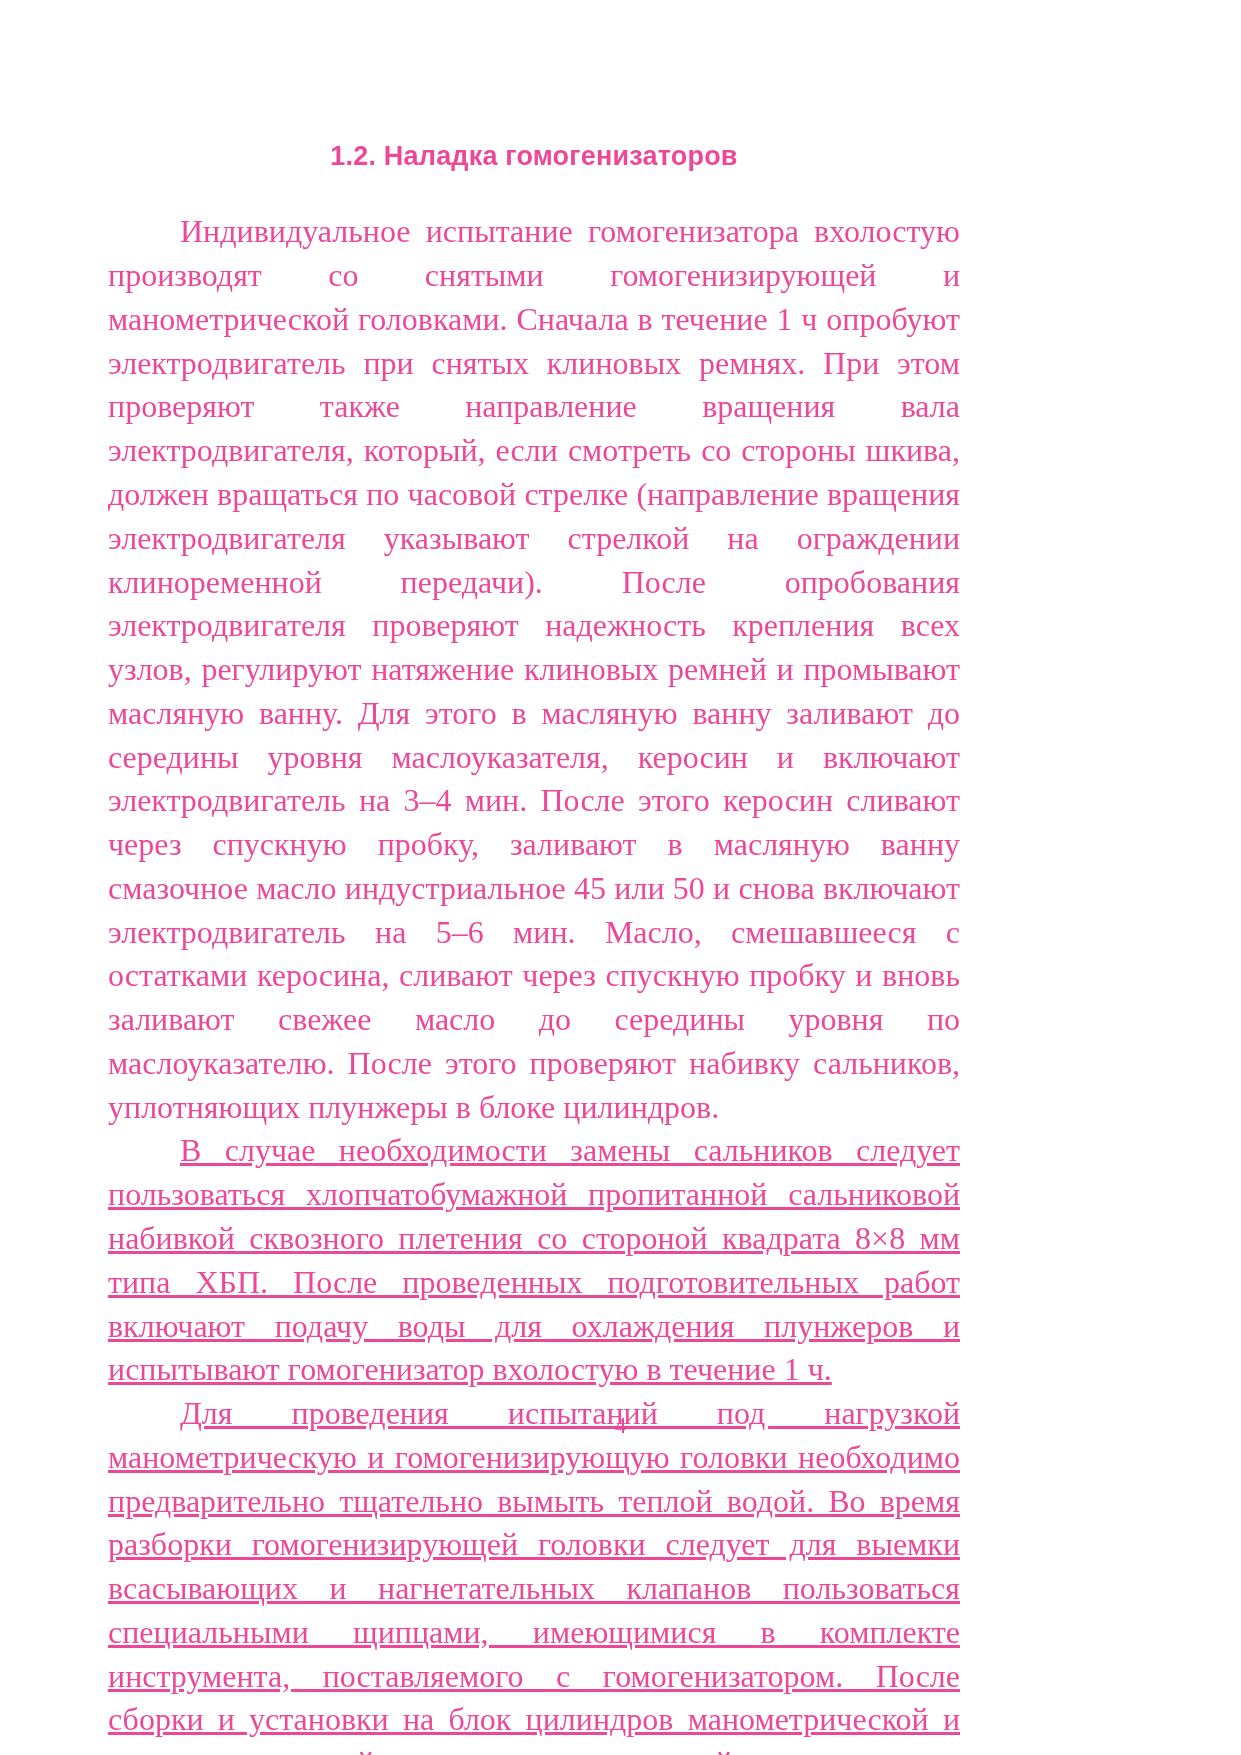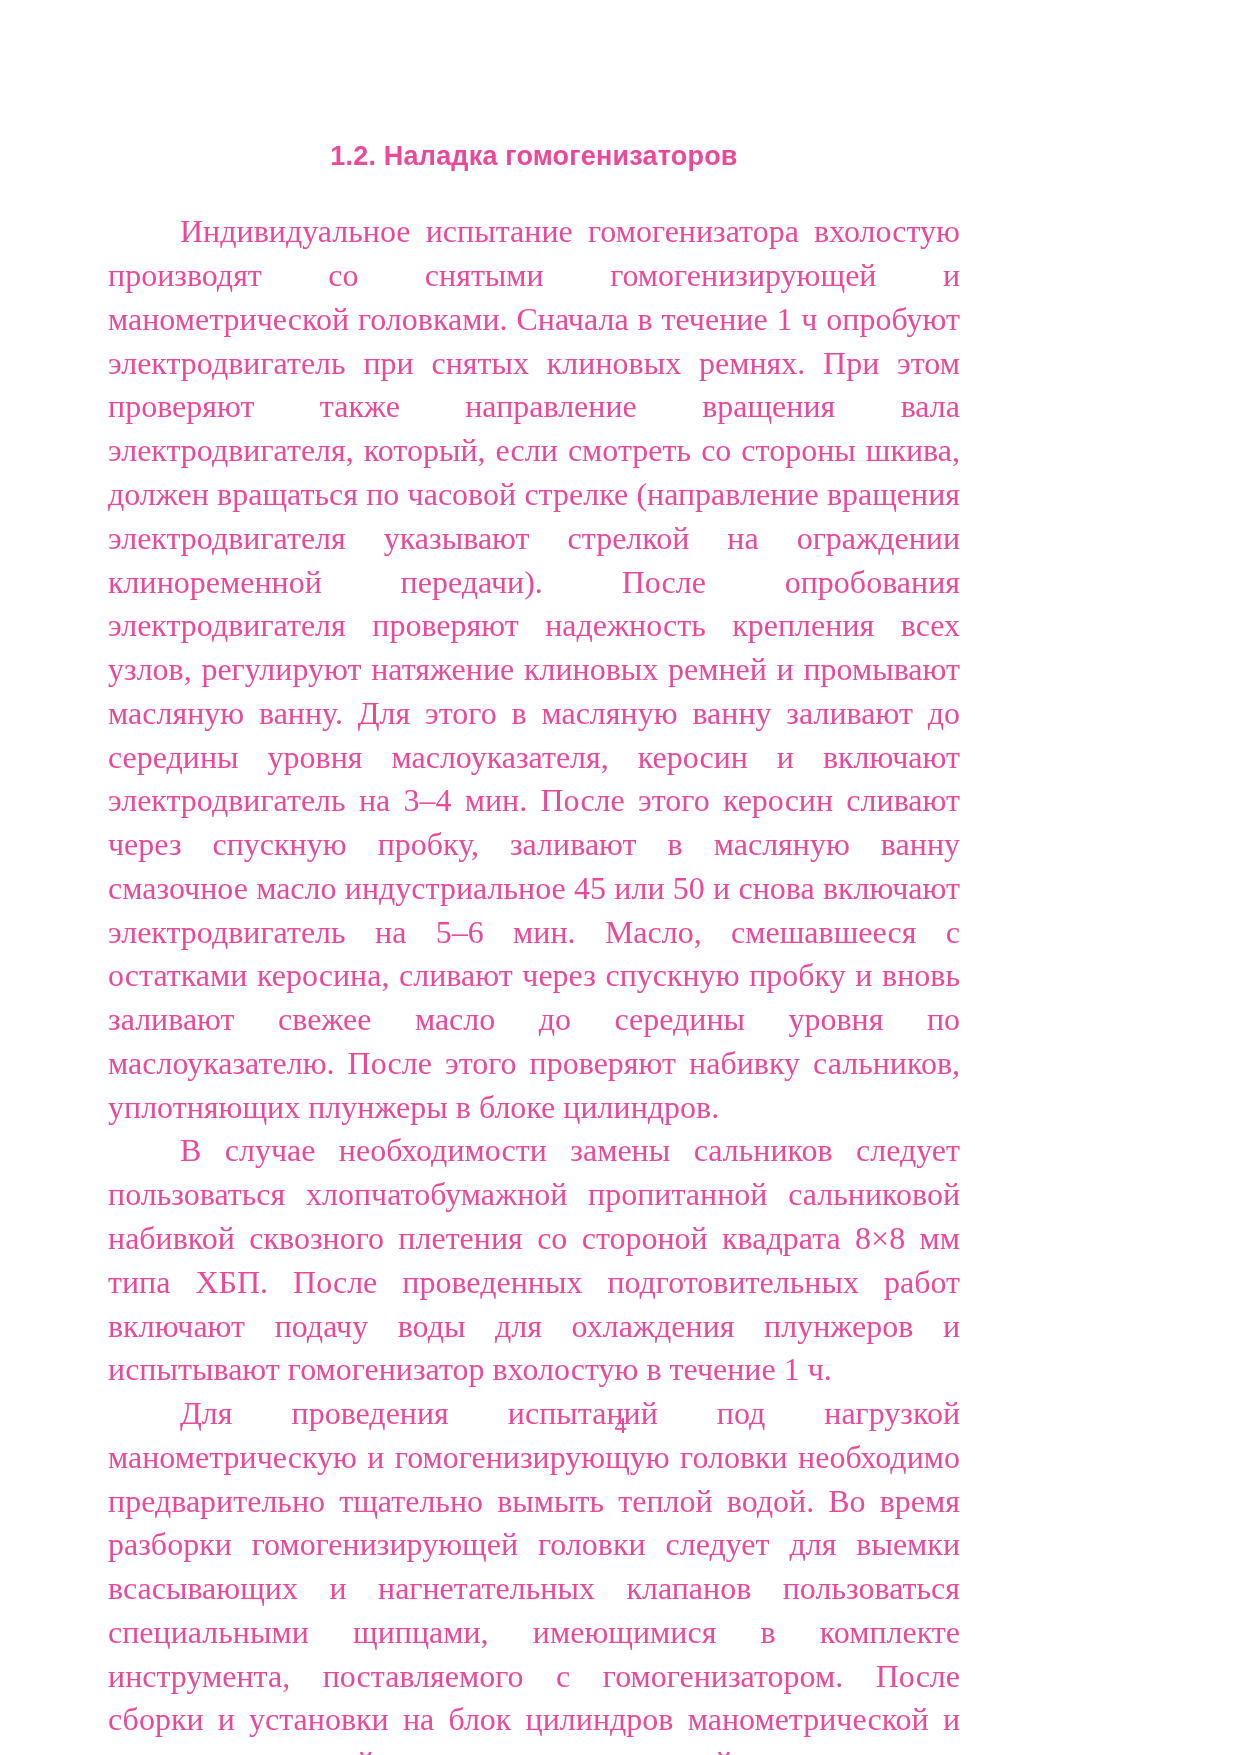--- a/index.html
+++ b/index.html
@@ -36,20 +36,21 @@
     font-size: 32px;
     line-height: 1.368;
     text-align: justify;
     text-justify: inter-word;
     text-indent: 72px;
     margin: 0;
     hyphens: manual;
   }
   .para + .para {
     margin-top: 0px;
+    text-decoration: underline;
   }
   .page-number {
     position: absolute;
     left: 0;
     right: 0;
     top: 1404px;
     text-align: center;
     font-size: 24px;
     font-family: "Liberation Serif", "DejaVu Serif", serif;
   }

